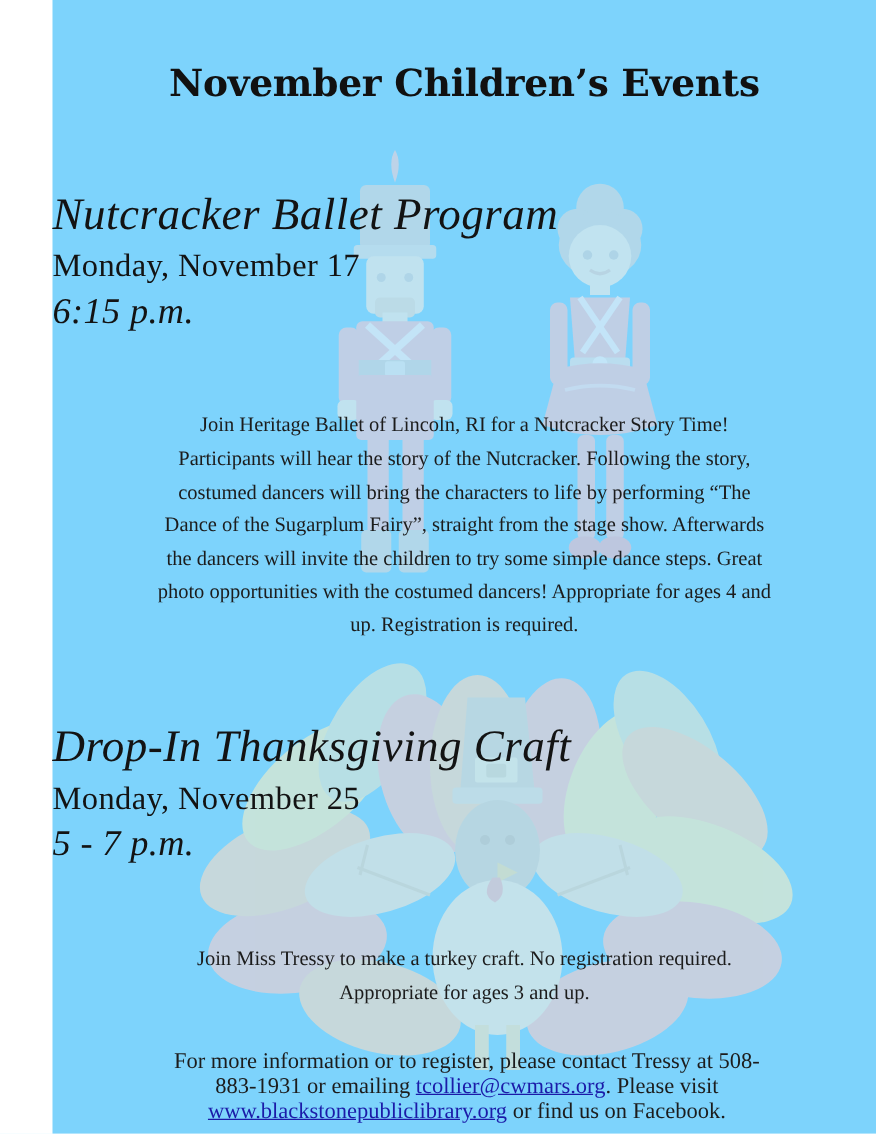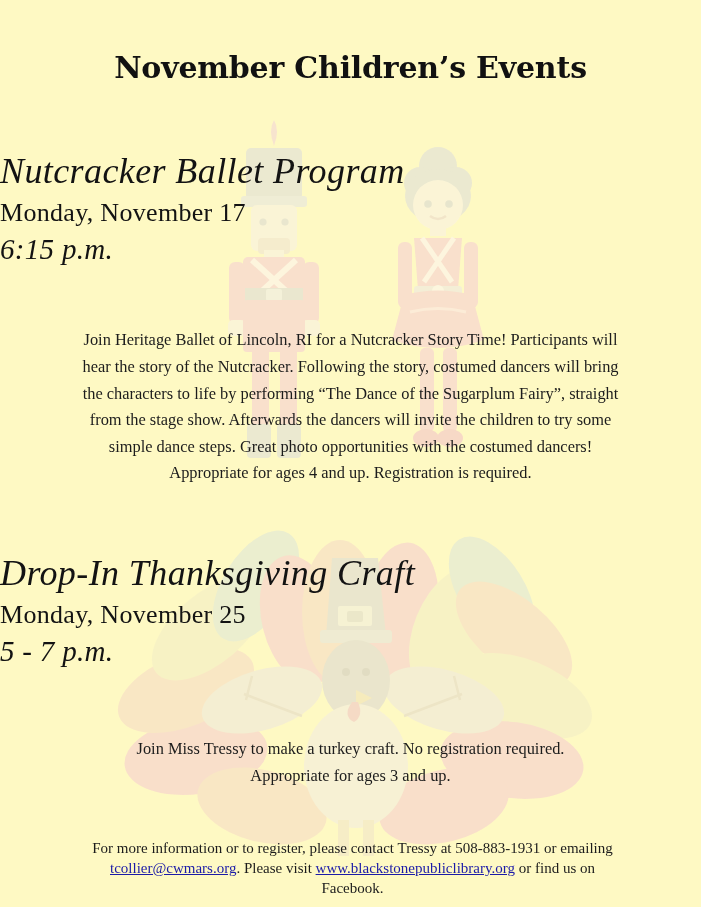--- a/index.html
+++ b/index.html
@@ -12,21 +12,22 @@
     height: 907px;
     position: relative;
     overflow: hidden;
     font-family: "Liberation Serif", "DejaVu Serif", serif;
     color: #1a1a1a;
   }
 
   .page {
     position: absolute;
     inset: 0;
-    background: #fef9c3;
+    background: #7dd3fc;
+    margin-left: 42px;
   }
 
   
   .art-layer {
     position: absolute;
     left: 0;
     top: 0;
     width: 701px;
     height: 907px;
     pointer-events: none;
@@ -64,21 +65,21 @@
     margin: 9px 0 0 0;
     line-height: 1.05;
   }
 
   .event {
     position: absolute;
     left: 0;
     right: 0;
   }
   .event-1 { top: 152px; }
-  .event-2 { top: 554px; }
+  .event-2 { top: 578px; }
 
   .event-title {
     font-family: "Liberation Serif", "DejaVu Serif", serif;
     font-style: italic;
     font-size: 36px;
     line-height: 1.08;
     color: #131313;
     margin: 0;
     letter-spacing: 0.4px;
   }
@@ -108,32 +109,32 @@
     font-family: "Liberation Serif", "DejaVu Serif", serif;
     font-size: 16.4px;
     line-height: 26.6px;
     color: #1c1c1c;
   }
   .body-1 {
     top: 311px;
     padding: 0 78px;
   }
   .body-2 {
-    top: 720px;
+    top: 738px;
     padding: 0 112px;
   }
 
   .footer {
     position: absolute;
     left: 4px;
     right: 0;
     top: 838px;
     text-align: center;
     font-family: "Liberation Serif", "DejaVu Serif", serif;
-    font-size: 15px;
+    font-size: 18px;
     line-height: 20px;
     color: #1c1c1c;
     padding: 0 88px;
   }
   .footer a,
   .footer .link {
     color: #1b1ba8;
     text-decoration: underline;
   }
 </style>

